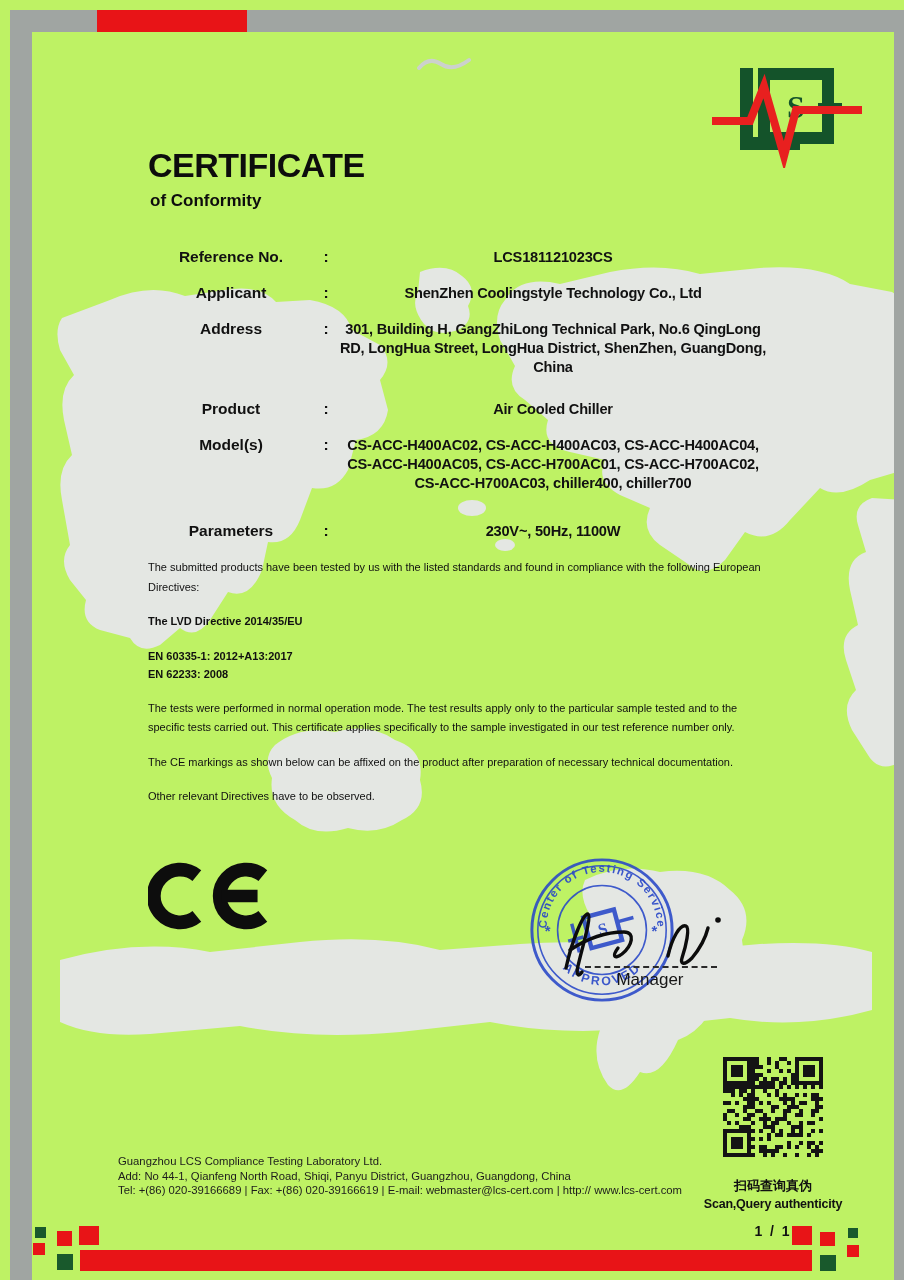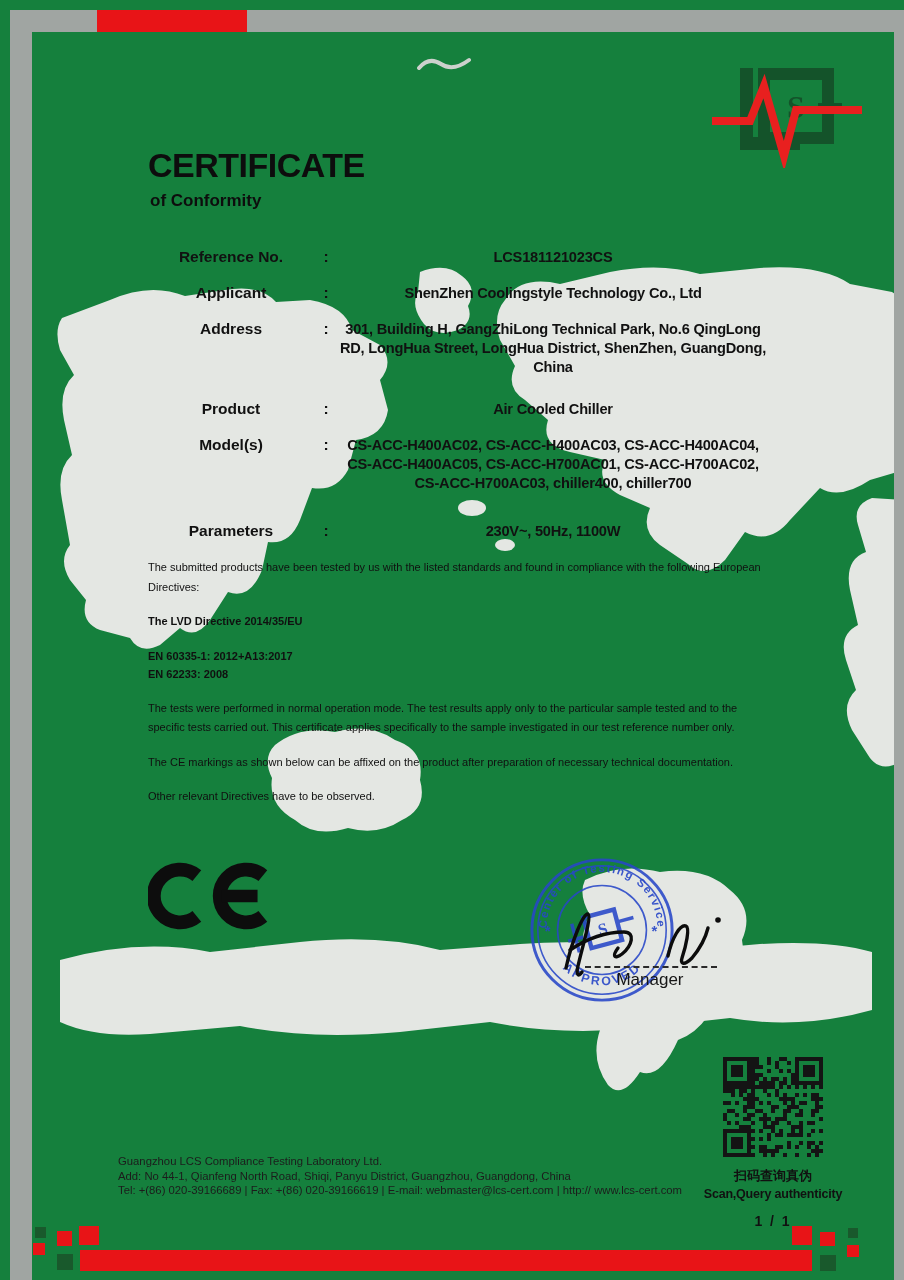--- a/index.html
+++ b/index.html
@@ -1,16 +1,16 @@
 <!DOCTYPE html>
 <html><head>
 <meta charset="utf-8">
 <style>
   html,body{margin:0;padding:0;background:#fff;}
-  .cert{position:relative;width:904px;height:1280px;background:#15803d;overflow:hidden;
+  .cert{position:relative;width:904px;height:1280px;background:#bef264;overflow:hidden;
         font-family:"Liberation Sans","DejaVu Sans",sans-serif;color:#111;}
   
   .frame{position:absolute;left:10px;top:10px;width:862px;height:1260px;
          border:22px solid #a0a5a2;box-sizing:content-box;}
   .accent{position:absolute;}
   .red{background:#e81417;}
   .green{background:#19592c;}
   
   .map{position:absolute;left:0;top:0;width:904px;height:1280px;pointer-events:none;}
   
@@ -32,21 +32,21 @@
   .dateline{margin-top:48px;font-size:16px;font-weight:bold;}
   
   .stamp{position:absolute;left:523px;top:851px;width:158px;height:158px;}
   .sig{position:absolute;left:548px;top:898px;width:200px;height:95px;}
   .sigline{position:absolute;left:585px;top:966px;width:132px;border-top:2px dashed #2a2a2a;}
   .manager{position:absolute;left:600px;top:970px;width:100px;text-align:center;
            font-size:17px;color:#161616;}
   
   .qrwrap{position:absolute;left:688px;top:1057px;width:170px;text-align:center;}
   .qr{width:100px;height:100px;display:inline-block;}
-  .qrzh{font-size:13px;font-weight:bold;margin-top:6px;}
+  .qrzh{font-size:13px;font-weight:bold;margin-top:16px;}
   .qren{font-size:12.5px;font-weight:bold;margin-top:2px;letter-spacing:-.2px;}
   .qrpage{font-size:14px;font-weight:bold;margin-top:12px;letter-spacing:2px;}
   
   .footer{position:absolute;left:118px;top:1154px;width:575px;font-size:11.3px;
           line-height:14.6px;color:#1c1c1c;}
   .artifact{position:absolute;left:415px;top:54px;width:60px;height:22px;}
 </style>
 </head>
 <body>
 

